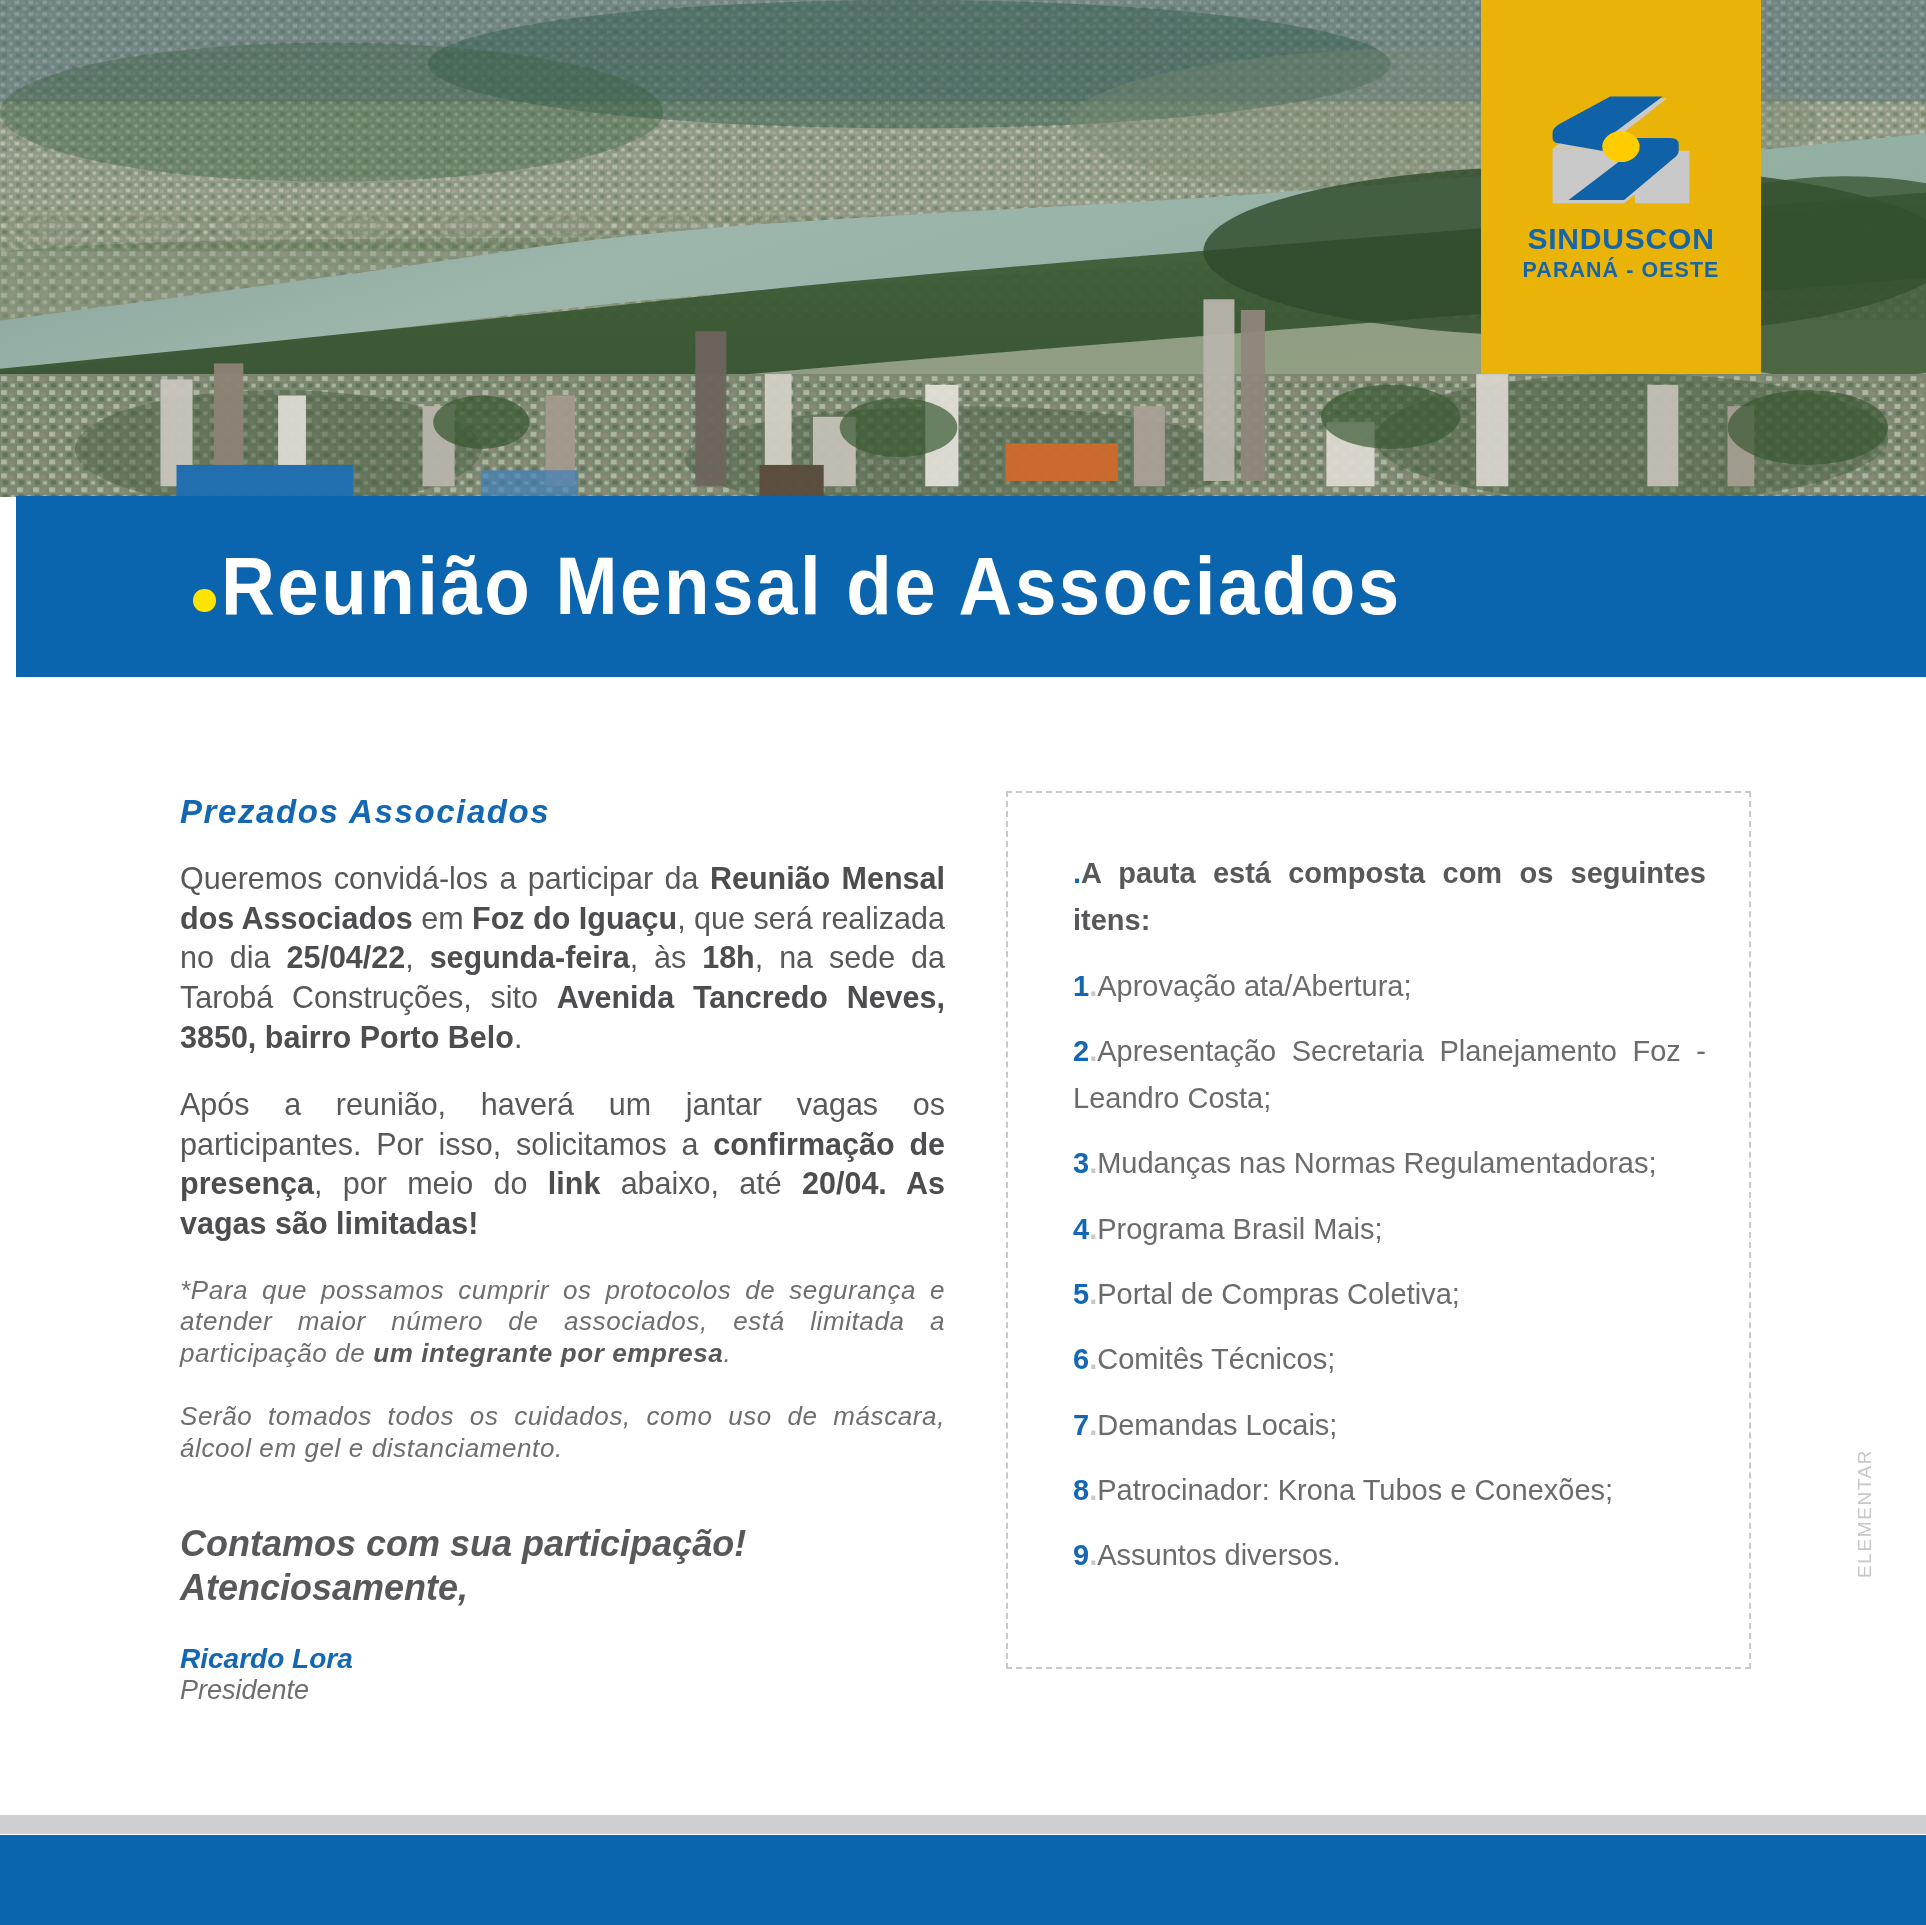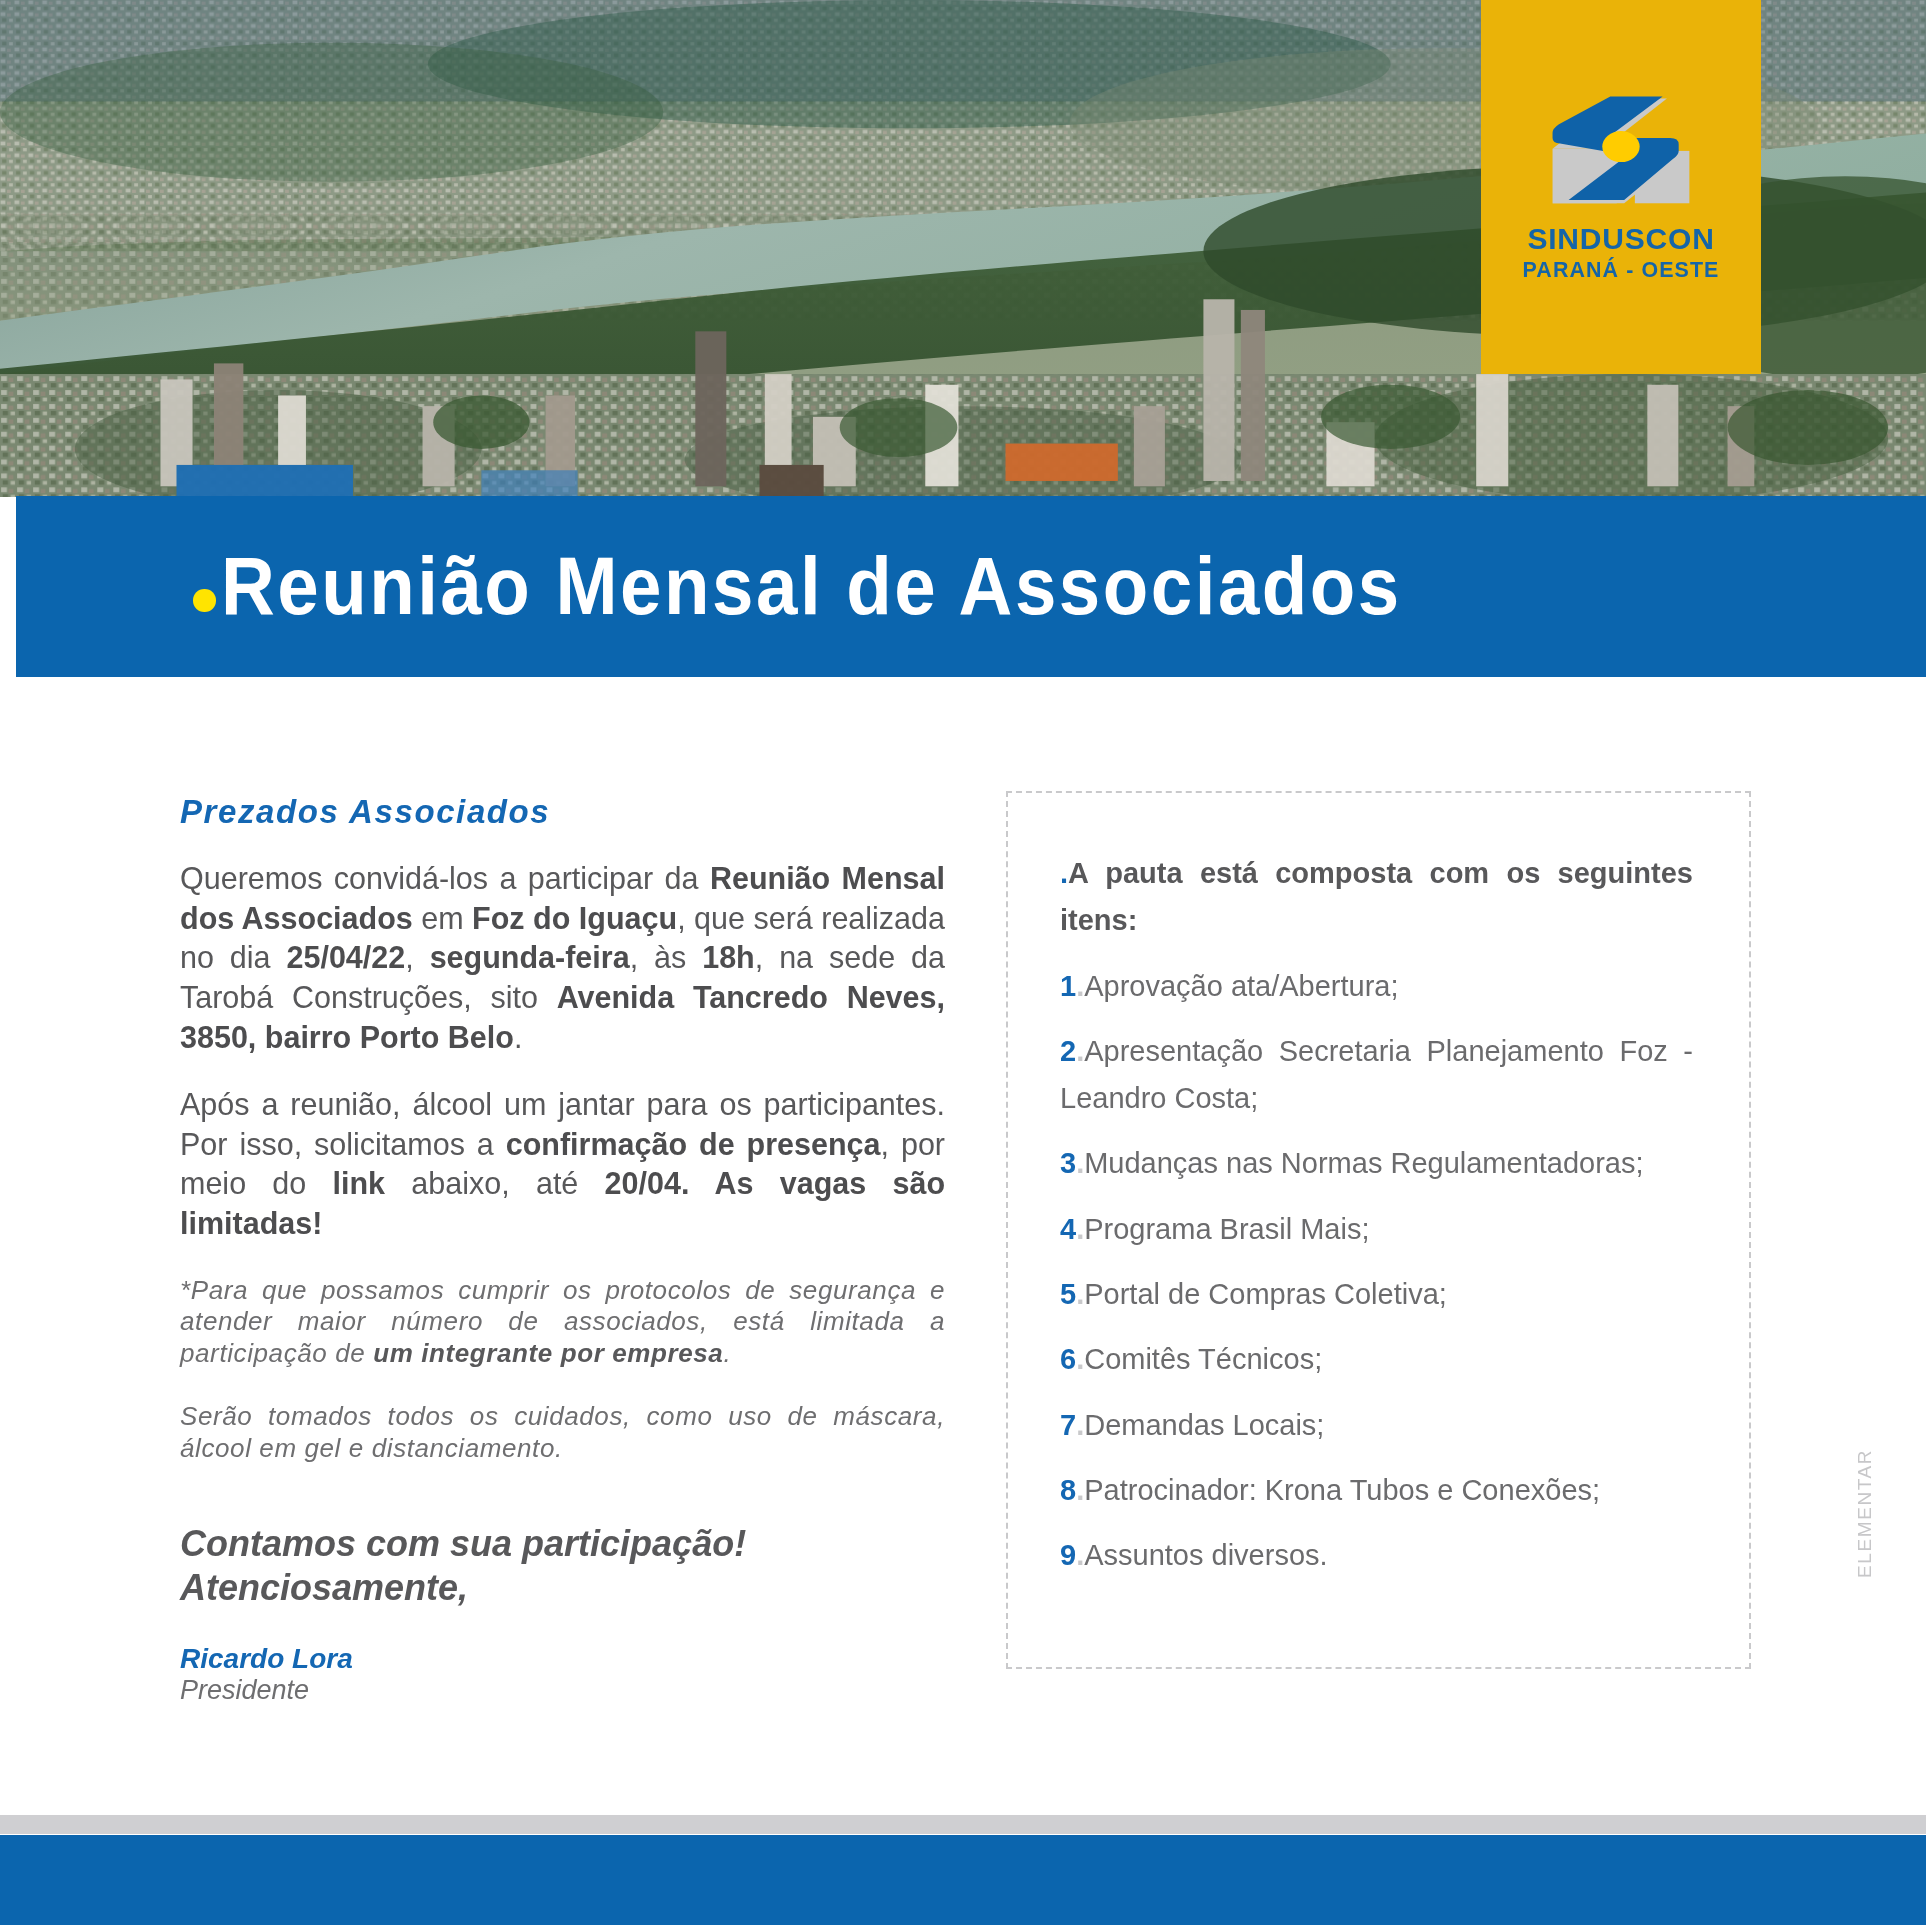--- a/index.html
+++ b/index.html
@@ -53,21 +53,21 @@
   .closing { color:#58585A; font-size:36px; line-height:1.22; font-style:italic;
     font-weight:bold; margin-top:58px; }
 
   .sign { margin-top:33px; }
   .sign-name { color:#1467B3; font-size:28px; font-weight:bold; font-style:italic; }
   .sign-role { color:#6E6E70; font-size:27px; font-style:italic; }
 
   
   .agenda-box { position:absolute; left:1006px; top:114px; width:745px; height:878px;
     border:2.1px dashed #C9C9CB; }
-  .agenda-inner { position:absolute; left:52px; top:57px; width:633px; }
+  .agenda-inner { position:absolute; left:65px; top:57px; width:633px; }
 
   .agenda-head { color:#58585A; font-size:29px; font-weight:bold; line-height:1.62;
     text-align:justify; }
   .agenda-head .bdot { color:#1467B3; }
 
   .agenda-item { color:#6B6B6D; font-size:29px; line-height:1.60; text-align:justify;
     margin-top:19px; }
   .agenda-item .num { color:#1467B3; font-weight:bold; }
   .agenda-item .ndot { color:#C9C9CB; font-weight:bold; }
 
@@ -200,21 +200,21 @@
 
     <div class="col-left">
 
       <div class="lead-head">Prezados Associados</div>
 
       <p class="para">
         <span>Queremos convidá-los a participar da </span><b>Reunião Mensal dos Associados</b><span> em </span><b>Foz do Iguaçu</b><span>, que será realizada no dia </span><b>25/04/22</b><span>, </span><b>segunda-feira</b><span>, às </span><b>18h</b><span>, na sede da Tarobá Construções, sito </span><b>Avenida Tancredo Neves, 3850, bairro Porto Belo</b><span>.</span>
       </p>
 
       <p class="para">
-        <span>Após a reunião, álcool um jantar para os participantes. Por isso, solicitamos a </span><b>confirmação de presença</b><span>, por meio do </span><b>link</b><span> abaixo, até </span><b>20/04. As vagas são limitadas!</b>
+        <span>Após a reunião, haverá um jantar vagas os participantes. Por isso, solicitamos a </span><b>confirmação de presença</b><span>, por meio do </span><b>link</b><span> abaixo, até </span><b>20/04. As vagas são limitadas!</b>
       </p>
 
       <p class="note">
         <span>*Para que possamos cumprir os protocolos de segurança e atender maior número de associados, está limitada a participação de </span><b>um integrante por empresa</b><span>.</span>
       </p>
 
       <p class="note">Serão tomados todos os cuidados, como uso de máscara, álcool em gel e distanciamento.</p>
 
       <div class="closing">
         <div>Contamos com sua participação!</div>

